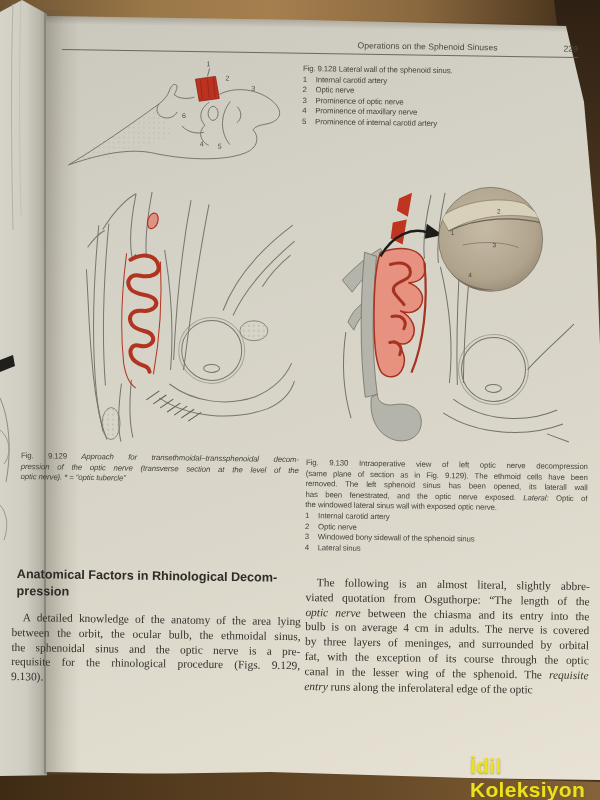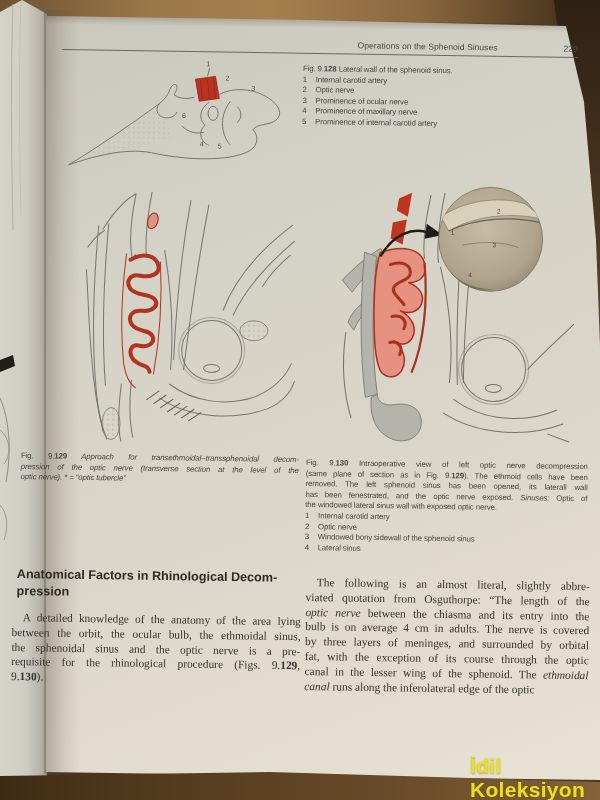--- a/index.html
+++ b/index.html
@@ -42,21 +42,21 @@
     transform:rotate(0.9deg);transform-origin:left top;}
 
   .caption{font-size:7.8px;line-height:10.6px;color:#46443d;letter-spacing:-0.1px;
     transform:rotate(0.85deg);transform-origin:left top;}
   .cap-row{display:flex;}
   .cap-n{flex:none;width:13px;}
 
   .jline{text-align:justify;text-align-last:justify;}
   .jline.jlast{text-align-last:left;}
   .it{font-style:italic;}
-  .bd{font-weight:bold;}
+  .bd{font-weight:normal;}
 
   #cap128{left:303px;top:64px;width:272px;}
   #cap129{left:21px;top:451px;width:278px;}
   #cap130{left:306px;top:458px;width:282px;}
 
   #heading{left:17px;top:566px;width:282px;font-weight:bold;font-size:12.6px;line-height:17px;
     color:#2d2b26;transform:rotate(0.8deg);transform-origin:left top;}
   .serifpara{font-family:"Liberation Serif",serif;font-size:11.4px;line-height:14.8px;color:#35332d;
     transform:rotate(0.85deg);transform-origin:left top;}
   #lpara{left:12px;top:610px;width:289px;}
@@ -132,21 +132,21 @@
   <div class="cap-row">
       <span class="cap-n">1</span>
       <span>Internal carotid artery</span>
     </div>
   <div class="cap-row">
       <span class="cap-n">2</span>
       <span>Optic nerve</span>
     </div>
   <div class="cap-row">
       <span class="cap-n">3</span>
-      <span>Prominence of ocular nerve</span>
+      <span>Prominence of optic nerve</span>
     </div>
   <div class="cap-row">
       <span class="cap-n">4</span>
       <span>Prominence of maxillary nerve</span>
     </div>
   <div class="cap-row">
       <span class="cap-n">5</span>
       <span>Prominence of internal carotid artery</span>
     </div>
 </div>
@@ -256,21 +256,21 @@
     <div class="jline"><span>Fig. 9.</span><span class="bd">129</span><span class="it"> Approach for transethmoidal–transsphenoidal decom-</span></div>
     <div class="jline"><span class="it">pression of the optic nerve (transverse section at the level of the</span></div>
     <div class="jline jlast"><span class="it">optic nerve). * = “optic tubercle”</span></div>
   </div>
 
 <div class="abs content caption" id="cap130">
   <div>
       <div class="jline"><span>Fig. 9.</span><span class="bd">130</span><span> Intraoperative view of left optic nerve decompression</span></div>
       <div class="jline"><span>(same plane of section as in Fig. 9.</span><span class="bd">129</span><span>). The ethmoid cells have been</span></div>
       <div class="jline"><span>removed. The left sphenoid sinus has been opened, its laterall wall</span></div>
-      <div class="jline"><span>has been fenestrated, and the optic nerve exposed. </span><span class="it">Sinuses:</span><span> Optic of</span></div>
+      <div class="jline"><span>has been fenestrated, and the optic nerve exposed. </span><span class="it">Lateral:</span><span> Optic of</span></div>
       <div class="jline jlast"><span>the windowed lateral sinus wall with exposed optic nerve.</span></div>
     </div>
   <div class="cap-row">
       <span class="cap-n">1</span>
       <span>Internal carotid artery</span>
     </div>
   <div class="cap-row">
       <span class="cap-n">2</span>
       <span>Optic nerve</span>
     </div>
@@ -296,18 +296,18 @@
     <div class="jline jlast"><span>9.</span><span class="bd">130</span><span>).</span></div>
   </div>
 
 <div class="abs content serifpara" id="rpara">
     <div class="jline" style="text-indent: 11px;"><span>The following is an almost literal, slightly abbre-</span></div>
     <div class="jline"><span>viated quotation from Osguthorpe: “The length of the</span></div>
     <div class="jline"><span class="it">optic nerve</span><span> between the chiasma and its entry into the</span></div>
     <div class="jline"><span>bulb is on average 4 cm in adults. The nerve is covered</span></div>
     <div class="jline"><span>by three layers of meninges, and surrounded by orbital</span></div>
     <div class="jline"><span>fat, with the exception of its course through the optic</span></div>
-    <div class="jline"><span>canal in the lesser wing of the sphenoid. The </span><span class="it">ethmoidal</span></div>
-    <div class="jline jlast"><span class="it">canal</span><span> runs along the inferolateral edge of the optic</span></div>
+    <div class="jline"><span>canal in the lesser wing of the sphenoid. The </span><span class="it">requisite</span></div>
+    <div class="jline jlast"><span class="it">entry</span><span> runs along the inferolateral edge of the optic</span></div>
   </div>
 
 <div class="abs" id="wood-bottom"></div>
 <div class="abs" id="watermark">İdil Koleksiyon</div>
 
 </body></html>

